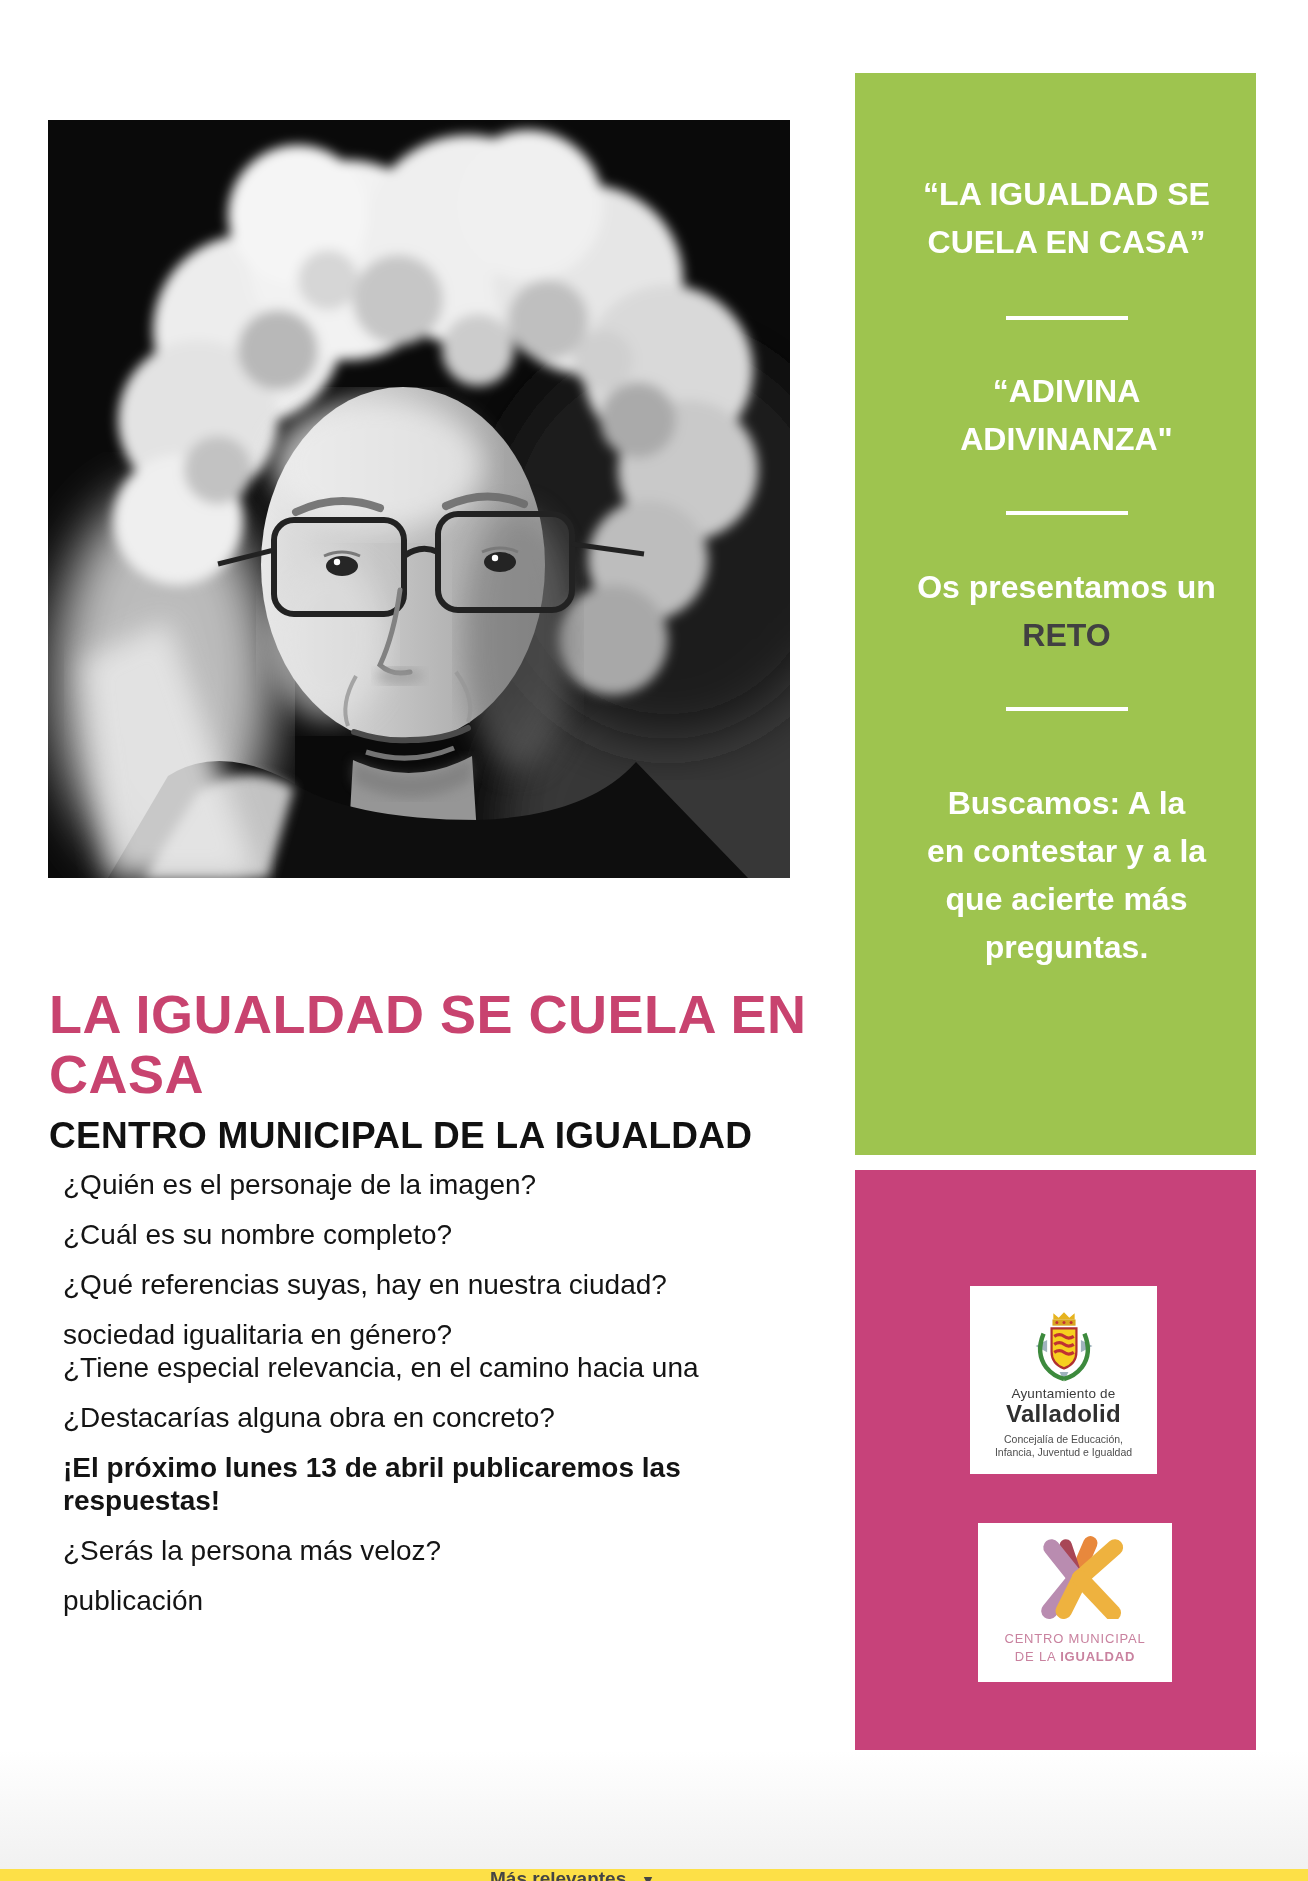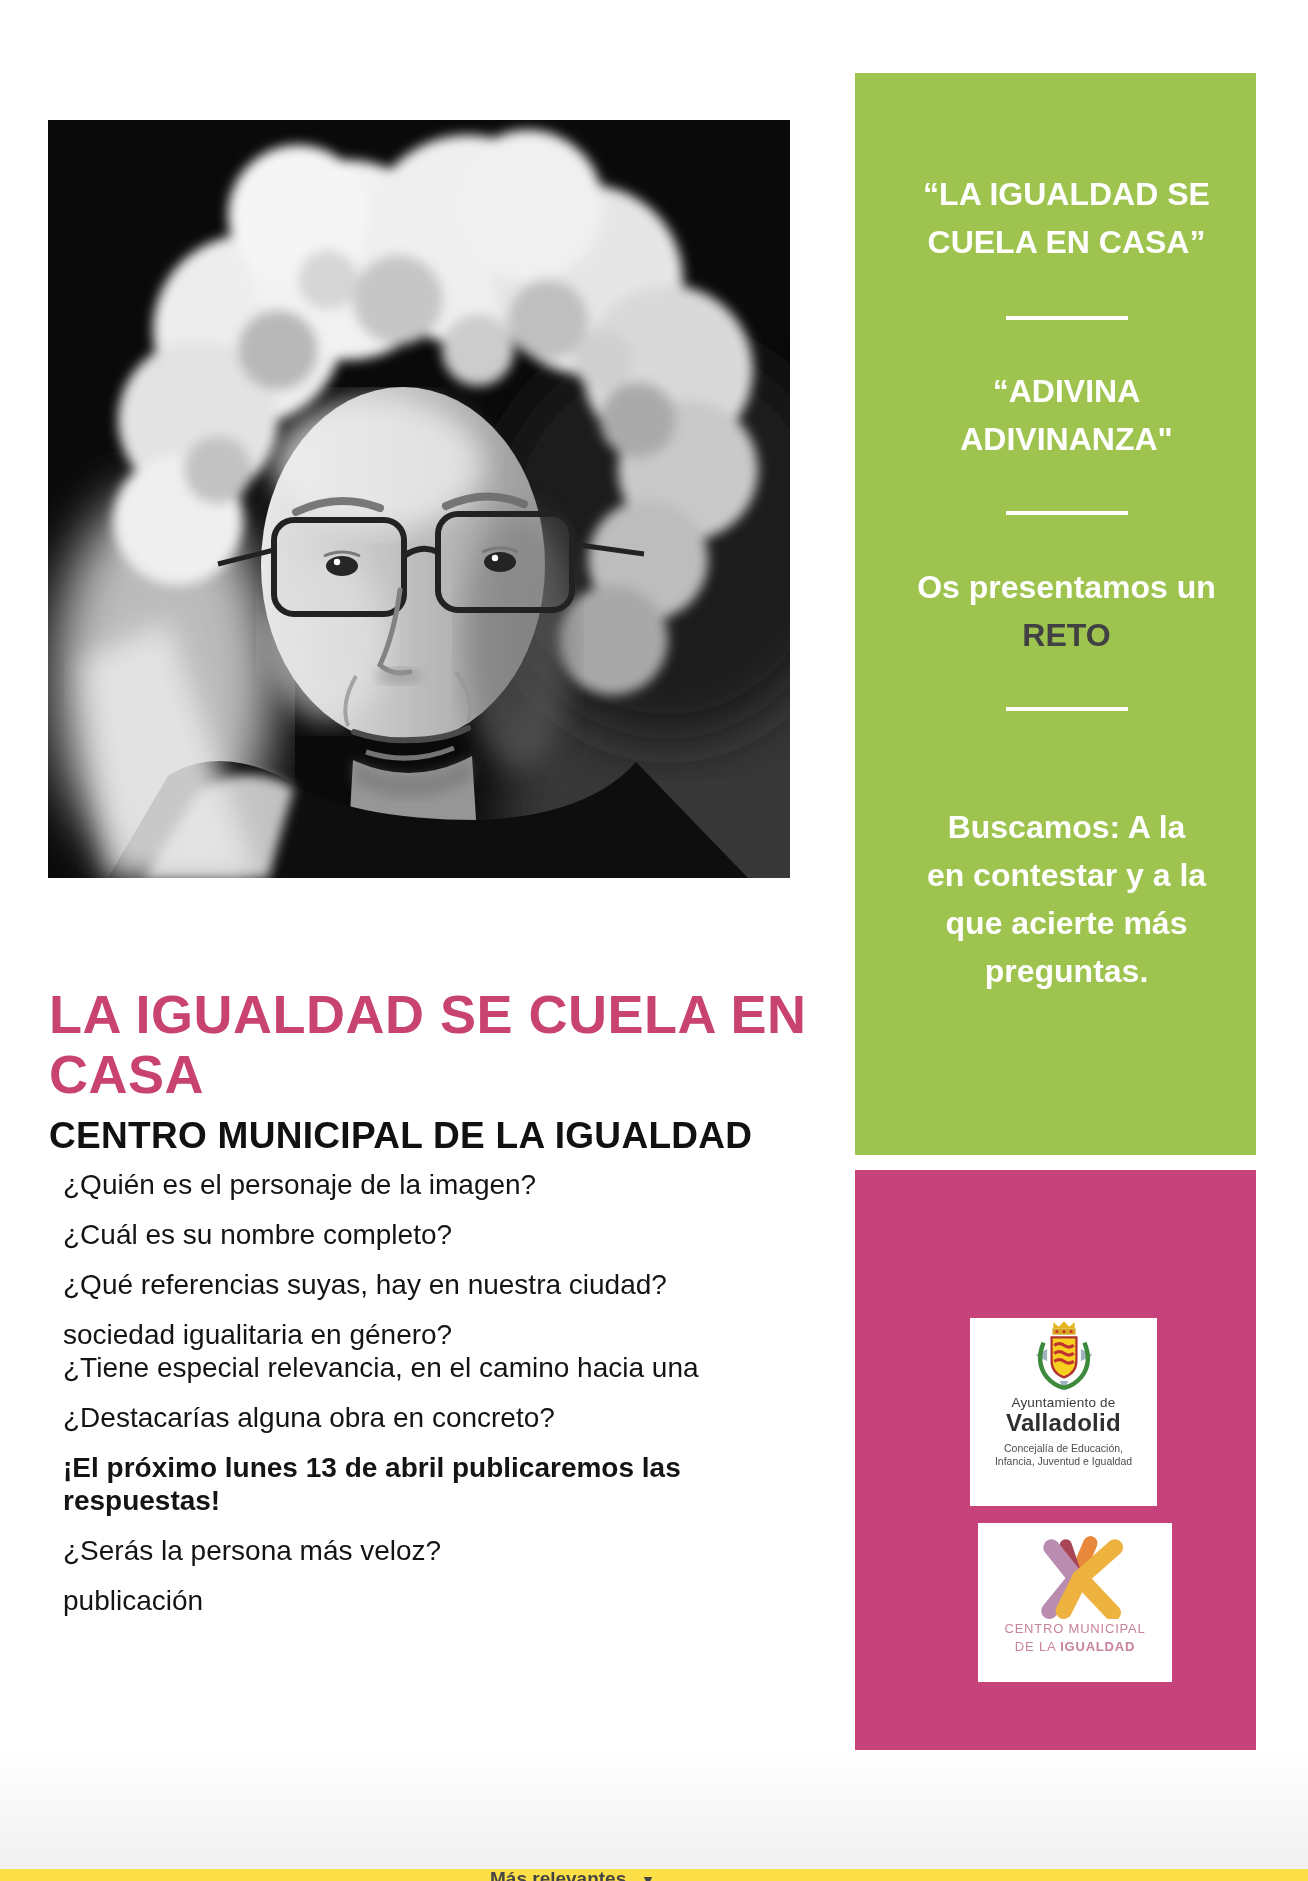--- a/index.html
+++ b/index.html
@@ -17,34 +17,34 @@
     box-sizing:border-box;padding:0 10px 0 32px;font-size:32px;
   }
   .green-panel .block{line-height:48px;}
   .gq1{margin-top:97px;}
   .gdiv{width:122px;height:4px;background:#ffffff;margin:0 auto;}
   .gdiv1{margin-top:50px;}
   .gq2{margin-top:47px;}
   .gdiv2{margin-top:48px;}
   .gq3{margin-top:48px;}
   .gdiv3{margin-top:48px;}
-  .gq4{margin-top:92px;line-height:49px;}
+  .gq4{margin-top:68px;line-height:49px;}
   .reto{color:#414042;}
   .gline{display:block;}
   
   .pink-panel{position:absolute;left:855px;top:1170px;width:401px;height:587px;background:#c7427a;}
   .logo-card{position:absolute;background:#ffffff;text-align:center;box-sizing:border-box;}
-  .card-vall{left:115px;top:148px;width:187px;height:188px;padding-top:3px;}
+  .card-vall{left:115px;top:116px;width:187px;height:188px;padding-top:26px;}
   .card-vall svg{display:block;margin:0 auto;}
   .vall-top{font-size:13.5px;color:#3b3b3b;margin-top:4px;letter-spacing:.2px;}
   .vall-main{font-size:24px;color:#2f2f2f;font-weight:bold;letter-spacing:.3px;line-height:26px;}
   .vall-sub{font-size:10.5px;color:#4e4e4e;line-height:13px;margin-top:6px;}
   .card-cmi{left:123px;top:353px;width:194px;height:159px;padding-top:8px;}
   .card-cmi svg{display:block;margin:0 auto;}
-  .cmi-l1{font-size:13px;color:#c9829f;letter-spacing:.8px;margin-top:2px;}
+  .cmi-l1{font-size:13px;color:#c9829f;letter-spacing:.8px;margin-top:12px;}
   .cmi-l2{font-size:13px;color:#c9829f;letter-spacing:.8px;margin-top:3px;}
   .cmi-l2 b{font-weight:bold;}
   
   .headline{position:absolute;left:49px;top:984px;width:760px;}
   .headline h1{
     margin:0;font-size:54px;line-height:60px;color:#c8436f;font-weight:bold;letter-spacing:.5px;
   }
   .headline h1 span{display:block;}
   .headline h2{
     margin:8px 0 0 0;font-size:37px;line-height:48px;color:#111111;font-weight:bold;letter-spacing:.3px;

